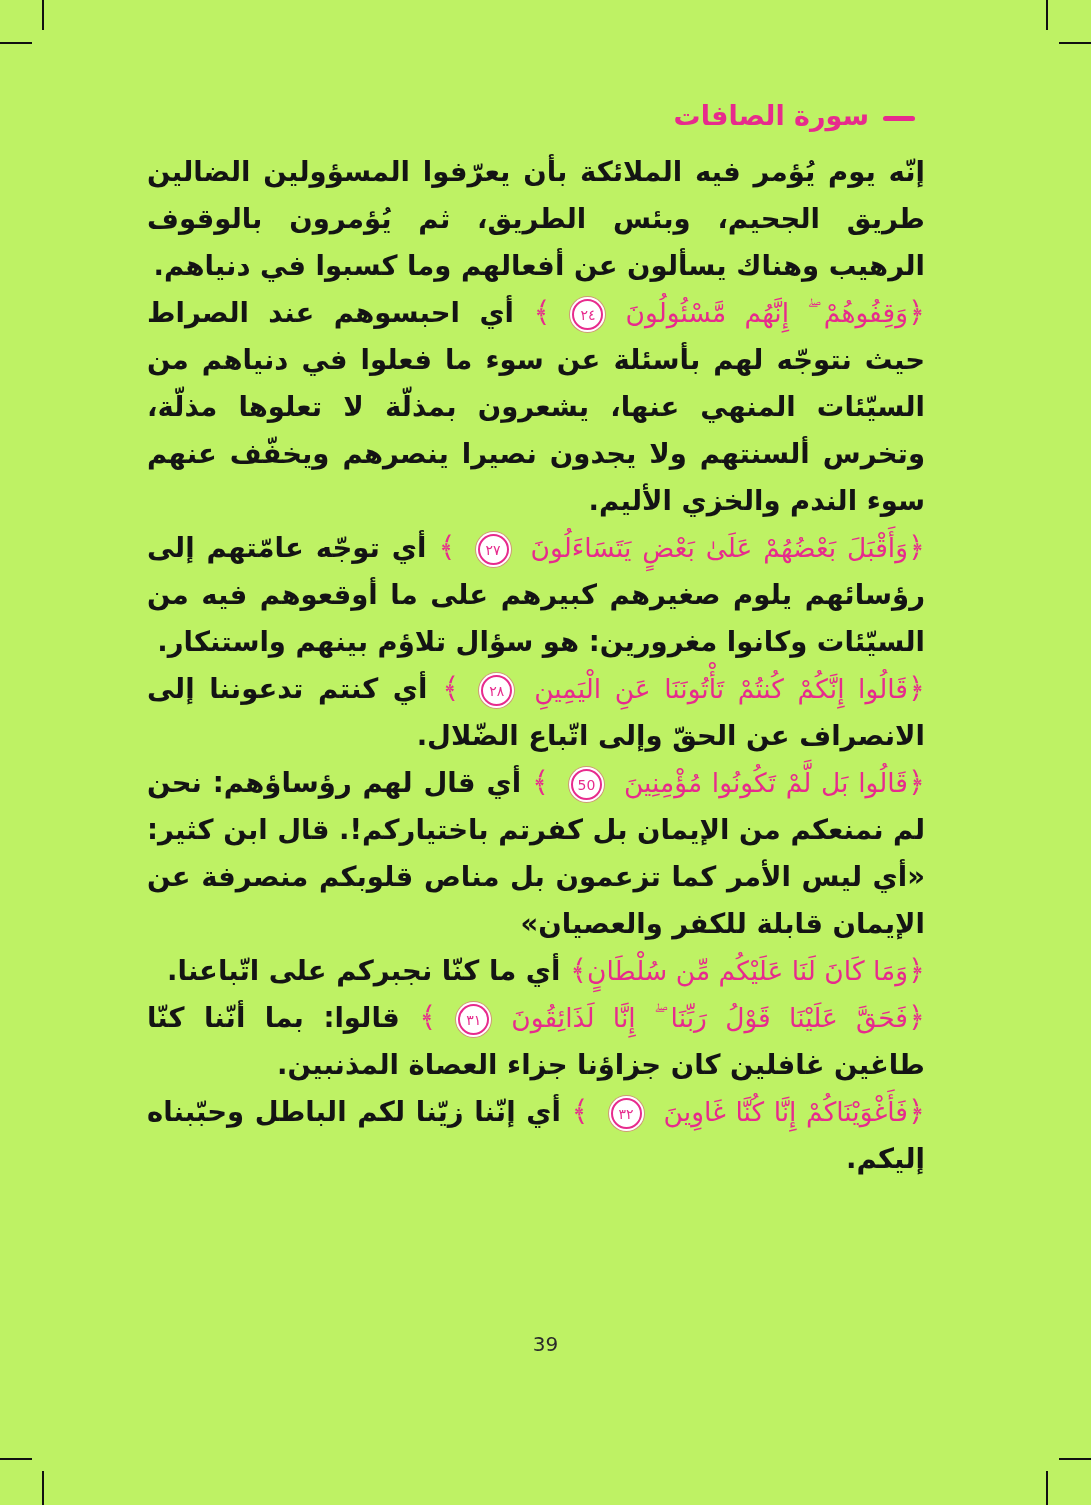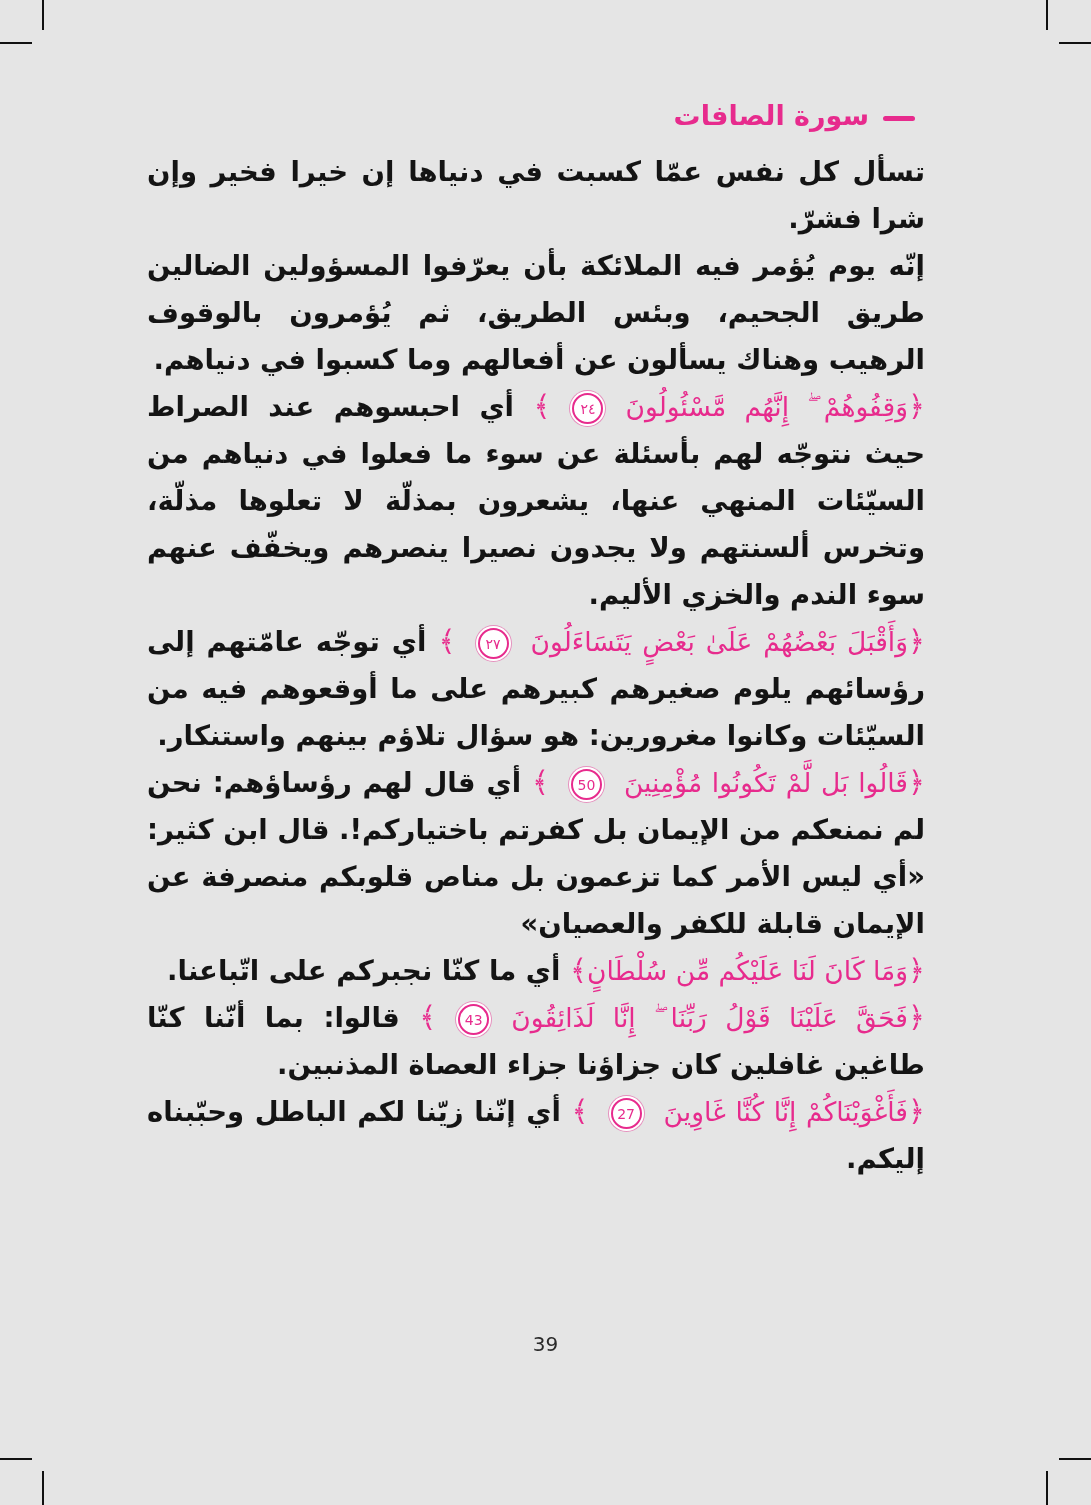--- a/index.html
+++ b/index.html
@@ -1,19 +1,19 @@
 <!DOCTYPE html>
 <html lang="ar"><head>
 <meta charset="utf-8">
 <style>
   html,body{margin:0;padding:0;background:#ffffff;}
   .page{
     position:relative;
     width:1091px;height:1505px;
-    background:#e5e5e5;
+    background:#bef264;
     overflow:hidden;
     font-family:"DejaVu Sans", sans-serif;
   }
   .crop{position:absolute;background:#111;}
   .crop.tl-v{left:42px;top:0;width:2px;height:30px;}
   .crop.tl-h{left:0;top:42px;width:32px;height:2px;}
   .crop.tr-v{left:1046px;top:0;width:2px;height:30px;}
   .crop.tr-h{left:1059px;top:42px;width:32px;height:2px;}
   .crop.bl-h{left:0;top:1458px;width:32px;height:2px;}
   .crop.bl-v{left:42px;top:1471px;width:2px;height:34px;}
@@ -84,53 +84,56 @@
   <div class="crop br-h"></div>
   <div class="crop br-v"></div>
 
   <div class="header">
     <span class="header-dash"></span>
     <span class="surah-title">سورة الصافات</span>
   </div>
 
   <div class="body-text">
 
-    <p><span>تسأل كل نفس عمّا كسبت في دنياها إن خيرا فخير وإن شرا فشرّ.</span></p>
 
     <p><span>إنّه يوم يُؤمر فيه الملائكة بأن يعرّفوا المسؤولين الضالين طريق الجحيم، وبئس الطريق، ثم يُؤمرون بالوقوف الرهيب وهناك يسألون عن أفعالهم وما كسبوا في دنياهم.</span></p>
 
     <p>
       <span class="verse"><span class="bracket">﴿</span><span>وَقِفُوهُمْ ۖ إِنَّهُم مَّسْئُولُونَ</span><span class="ayah">٢٤</span><span class="bracket">﴾</span></span>
       <span>أي احبسوهم عند الصراط حيث نتوجّه لهم بأسئلة عن سوء ما فعلوا في دنياهم من السيّئات المنهي عنها، يشعرون بمذلّة لا تعلوها مذلّة، وتخرس ألسنتهم ولا يجدون نصيرا ينصرهم ويخفّف عنهم سوء الندم والخزي الأليم.</span>
     </p>
 
     <p>
       <span class="verse"><span class="bracket">﴿</span><span>وَأَقْبَلَ بَعْضُهُمْ عَلَىٰ بَعْضٍ يَتَسَاءَلُونَ</span><span class="ayah">٢٧</span><span class="bracket">﴾</span></span>
       <span>أي توجّه عامّتهم إلى رؤسائهم يلوم صغيرهم كبيرهم على ما أوقعوهم فيه من السيّئات وكانوا مغرورين: هو سؤال تلاؤم بينهم واستنكار.</span>
     </p>
 
+    <p>
+      <span class="verse"><span class="bracket">﴿</span><span>قَالُوا إِنَّكُمْ كُنتُمْ تَأْتُونَنَا عَنِ الْيَمِينِ</span><span class="ayah">٢٨</span><span class="bracket">﴾</span></span>
+      <span>أي كنتم تدعوننا إلى الانصراف عن الحقّ وإلى اتّباع الضّلال.</span>
+    </p>
 
     <p>
       <span class="verse"><span class="bracket">﴿</span><span>قَالُوا بَل لَّمْ تَكُونُوا مُؤْمِنِينَ</span><span class="ayah">50</span><span class="bracket">﴾</span></span>
       <span>أي قال لهم رؤساؤهم: نحن لم نمنعكم من الإيمان بل كفرتم باختياركم!. قال ابن كثير: «أي ليس الأمر كما تزعمون بل مناص قلوبكم منصرفة عن الإيمان قابلة للكفر والعصيان»</span>
     </p>
 
     <p>
       <span class="verse"><span class="bracket">﴿</span><span>وَمَا كَانَ لَنَا عَلَيْكُم مِّن سُلْطَانٍ</span><span class="bracket">﴾</span></span>
       <span>أي ما كنّا نجبركم على اتّباعنا.</span>
     </p>
 
 
     <p>
-      <span class="verse"><span class="bracket">﴿</span><span>فَحَقَّ عَلَيْنَا قَوْلُ رَبِّنَا ۖ إِنَّا لَذَائِقُونَ</span><span class="ayah">43</span><span class="bracket">﴾</span></span>
+      <span class="verse"><span class="bracket">﴿</span><span>فَحَقَّ عَلَيْنَا قَوْلُ رَبِّنَا ۖ إِنَّا لَذَائِقُونَ</span><span class="ayah">٣١</span><span class="bracket">﴾</span></span>
       <span>قالوا: بما أنّنا كنّا طاغين غافلين كان جزاؤنا جزاء العصاة المذنبين.</span>
     </p>
 
     <p>
-      <span class="verse"><span class="bracket">﴿</span><span>فَأَغْوَيْنَاكُمْ إِنَّا كُنَّا غَاوِينَ</span><span class="ayah">27</span><span class="bracket">﴾</span></span>
+      <span class="verse"><span class="bracket">﴿</span><span>فَأَغْوَيْنَاكُمْ إِنَّا كُنَّا غَاوِينَ</span><span class="ayah">٣٢</span><span class="bracket">﴾</span></span>
       <span>أي إنّنا زيّنا لكم الباطل وحبّبناه إليكم.</span>
     </p>
 
 
   </div>
 
   <div class="page-number">39</div>
 
 </div>
 

